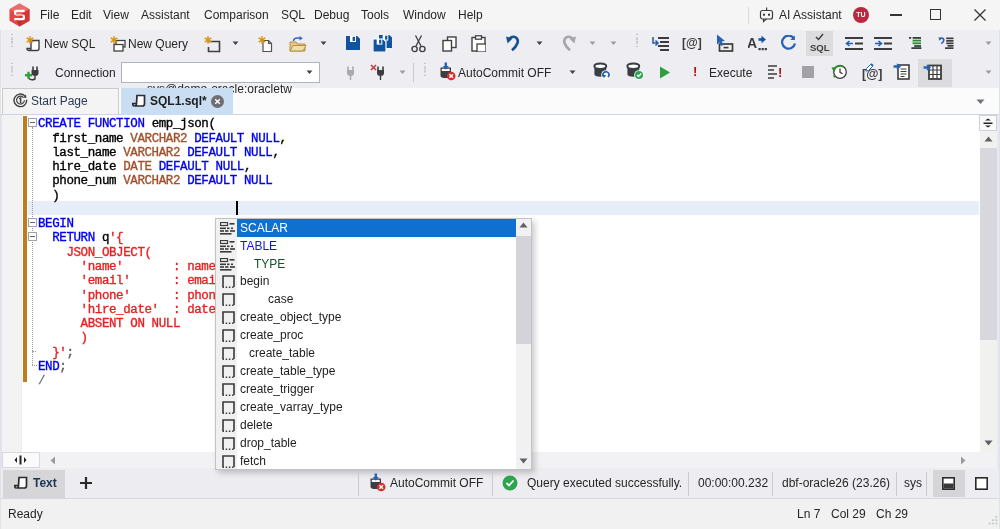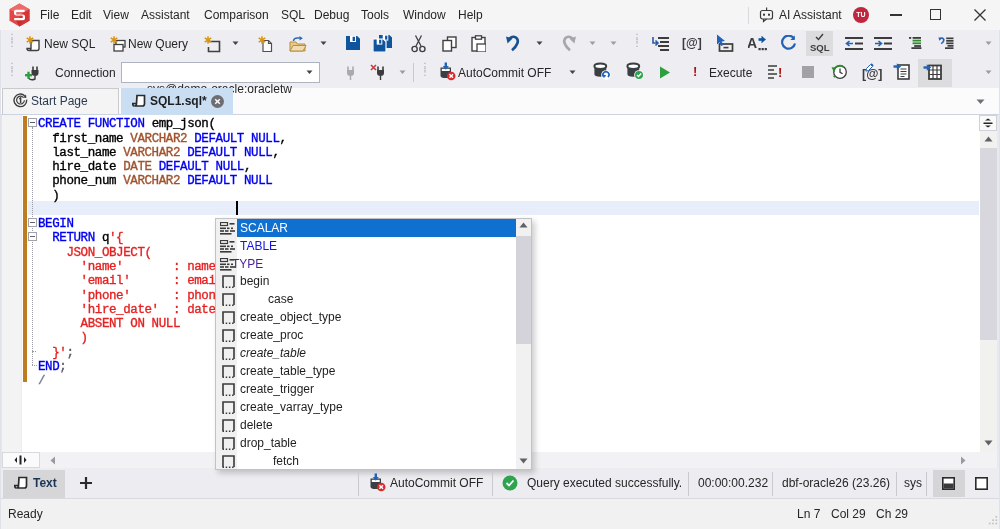--- a/index.html
+++ b/index.html
@@ -406,21 +406,21 @@
 <rect x="0.5" y="0.5" width="7" height="3" fill="none" stroke="#3a3a3a" stroke-width="1.2"></rect>
 <rect x="9.5" y="1" width="5" height="1.6" fill="#3a3a3a"></rect>
 <rect x="0" y="5.5" width="6" height="1.6" fill="#3a3a3a"></rect>
       <rect x="7" y="5.5" width="2.5" height="1.6" fill="#3a3a3a"></rect>
       <rect x="11" y="5.5" width="2" height="1.6" fill="#3a3a3a"></rect>
 <rect x="0" y="8.2" width="4" height="1.6" fill="#3a3a3a"></rect>
       <rect x="5" y="8.2" width="3.5" height="1.6" fill="#3a3a3a"></rect>
       <rect x="10" y="8.2" width="5" height="1.6" fill="#3a3a3a"></rect>
 <rect x="0" y="11" width="11.5" height="1.6" fill="#3a3a3a"></rect>
 </svg>
-<span class="pitem" style="left:232px;top:254.5px;color:#4c1d95;text-align:center;">TYPE</span>
+<span class="pitem" style="left:254px;top:254.5px;color:#14532d;text-align:center;">TYPE</span>
 <svg style="left:220px;top:257.5px" width="15" height="13" viewBox="0 0 15 13">
 <rect x="0.5" y="0.5" width="7" height="3" fill="none" stroke="#3a3a3a" stroke-width="1.2"></rect>
 <rect x="9.5" y="1" width="5" height="1.6" fill="#3a3a3a"></rect>
 <rect x="0" y="5.5" width="6" height="1.6" fill="#3a3a3a"></rect>
       <rect x="7" y="5.5" width="2.5" height="1.6" fill="#3a3a3a"></rect>
       <rect x="11" y="5.5" width="2" height="1.6" fill="#3a3a3a"></rect>
 <rect x="0" y="8.2" width="4" height="1.6" fill="#3a3a3a"></rect>
       <rect x="5" y="8.2" width="3.5" height="1.6" fill="#3a3a3a"></rect>
       <rect x="10" y="8.2" width="5" height="1.6" fill="#3a3a3a"></rect>
 <rect x="0" y="11" width="11.5" height="1.6" fill="#3a3a3a"></rect>
@@ -438,21 +438,21 @@
 <span class="pitem" style="left:240px;top:308.2px;">create_object_type</span>
 <svg style="left:222px;top:311.2px" width="13" height="13" viewBox="0 0 13 13">
 <path d="M1 12 V1 H12 V12" fill="none" stroke="#3a3a3a" stroke-width="1.6"></path>
 <path d="M0.5 12.2 H12.5" stroke="#3a3a3a" stroke-width="1.5" stroke-dasharray="1.5 1.7"></path>
 </svg>
 <span class="pitem" style="left:240px;top:326.2px;">create_proc</span>
 <svg style="left:222px;top:329.2px" width="13" height="13" viewBox="0 0 13 13">
 <path d="M1 12 V1 H12 V12" fill="none" stroke="#3a3a3a" stroke-width="1.6"></path>
 <path d="M0.5 12.2 H12.5" stroke="#3a3a3a" stroke-width="1.5" stroke-dasharray="1.5 1.7"></path>
 </svg>
-<span class="pitem" style="left:240px;top:344.1px;font-style:italic;">create_table</span>
+<span class="pitem" style="left:249px;top:344.1px;">create_table</span>
 <svg style="left:222px;top:347.1px" width="13" height="13" viewBox="0 0 13 13">
 <path d="M1 12 V1 H12 V12" fill="none" stroke="#3a3a3a" stroke-width="1.6"></path>
 <path d="M0.5 12.2 H12.5" stroke="#3a3a3a" stroke-width="1.5" stroke-dasharray="1.5 1.7"></path>
 </svg>
 <span class="pitem" style="left:240px;top:362.0px;">create_table_type</span>
 <svg style="left:222px;top:365.0px" width="13" height="13" viewBox="0 0 13 13">
 <path d="M1 12 V1 H12 V12" fill="none" stroke="#3a3a3a" stroke-width="1.6"></path>
 <path d="M0.5 12.2 H12.5" stroke="#3a3a3a" stroke-width="1.5" stroke-dasharray="1.5 1.7"></path>
 </svg>
 <span class="pitem" style="left:240px;top:380.0px;">create_trigger</span>
@@ -468,21 +468,21 @@
 <span class="pitem" style="left:240px;top:415.8px;">delete</span>
 <svg style="left:222px;top:418.8px" width="13" height="13" viewBox="0 0 13 13">
 <path d="M1 12 V1 H12 V12" fill="none" stroke="#3a3a3a" stroke-width="1.6"></path>
 <path d="M0.5 12.2 H12.5" stroke="#3a3a3a" stroke-width="1.5" stroke-dasharray="1.5 1.7"></path>
 </svg>
 <span class="pitem" style="left:240px;top:433.8px;">drop_table</span>
 <svg style="left:222px;top:436.8px" width="13" height="13" viewBox="0 0 13 13">
 <path d="M1 12 V1 H12 V12" fill="none" stroke="#3a3a3a" stroke-width="1.6"></path>
 <path d="M0.5 12.2 H12.5" stroke="#3a3a3a" stroke-width="1.5" stroke-dasharray="1.5 1.7"></path>
 </svg>
-<span class="pitem" style="left:240px;top:451.7px;margin-left:33px;">fetch</span>
+<span class="pitem" style="left:240px;top:451.7px;">fetch</span>
 <svg style="left:222px;top:454.7px" width="13" height="13" viewBox="0 0 13 13">
 <path d="M1 12 V1 H12 V12" fill="none" stroke="#3a3a3a" stroke-width="1.6"></path>
 <path d="M0.5 12.2 H12.5" stroke="#3a3a3a" stroke-width="1.5" stroke-dasharray="1.5 1.7"></path>
 </svg>
 
 <div style="left:2px;top:452px;width:38px;height:16px;background:#fafafa;border:1px solid #d8d8de;"></div>
 <svg style="left:14px;top:455px" width="13" height="10" viewBox="0 0 13 10">
       <path d="M3 2 v6 L0.5 5 z M5.5 0.5 h2 v9 h-2 z M10 2 v6 L12.5 5 z" fill="#222"></path>
     </svg>
 <svg style="left:50px;top:456px" width="6" height="9" viewBox="0 0 6 9">

